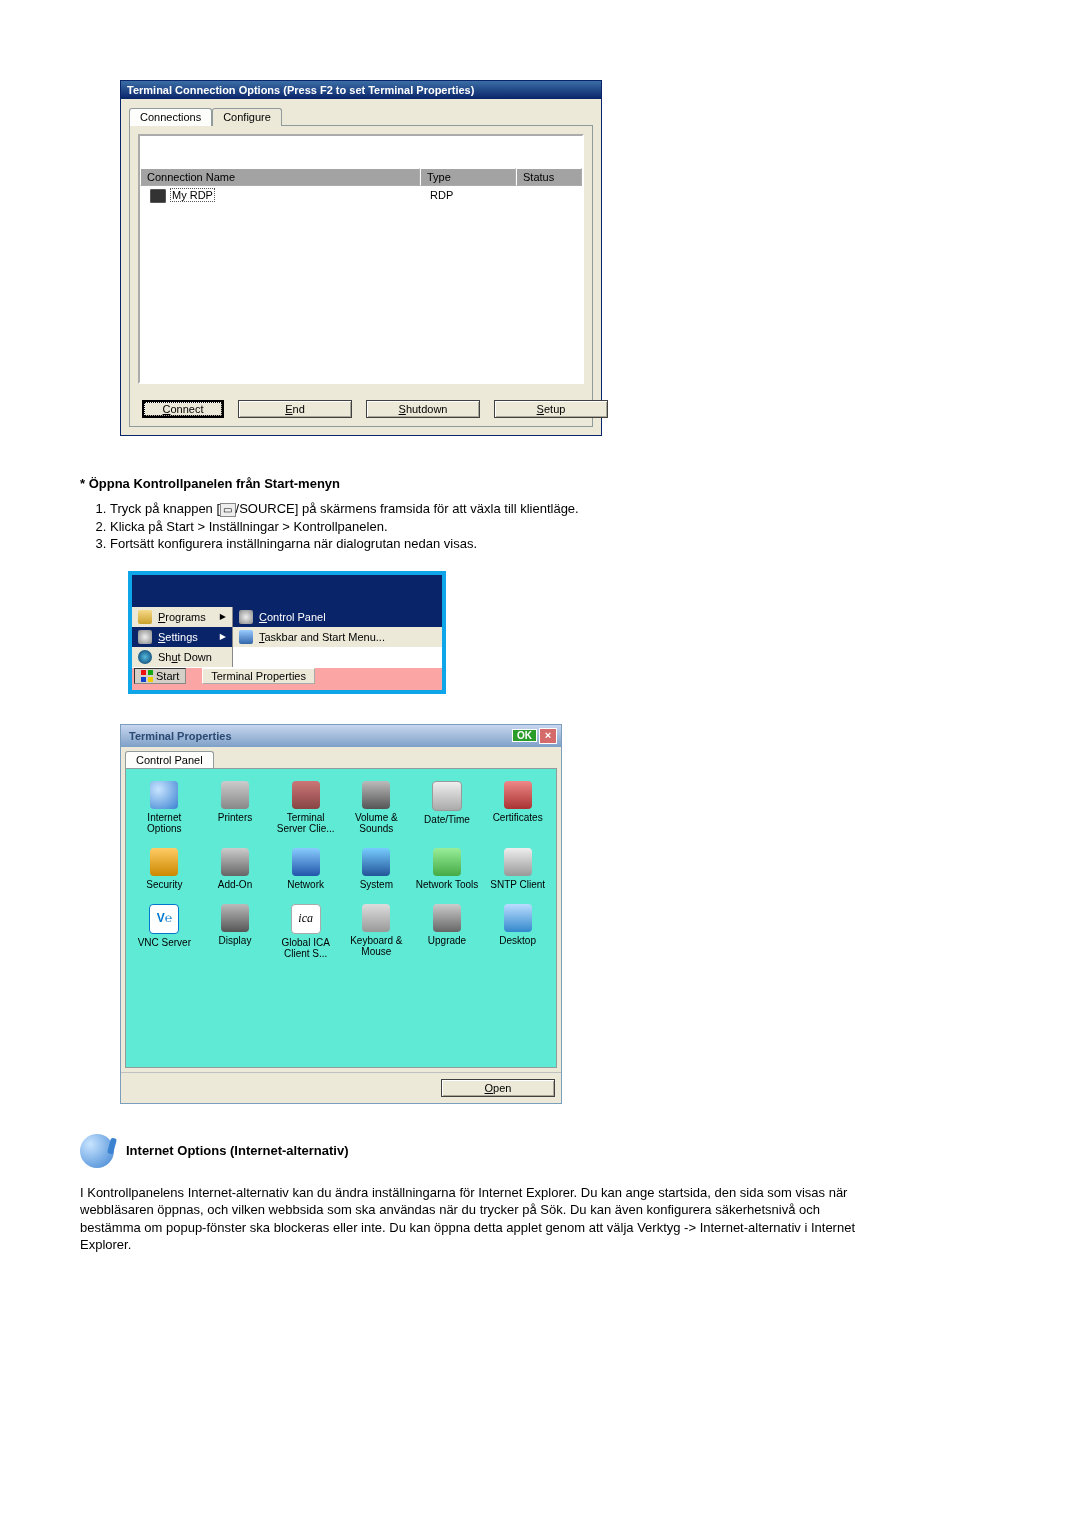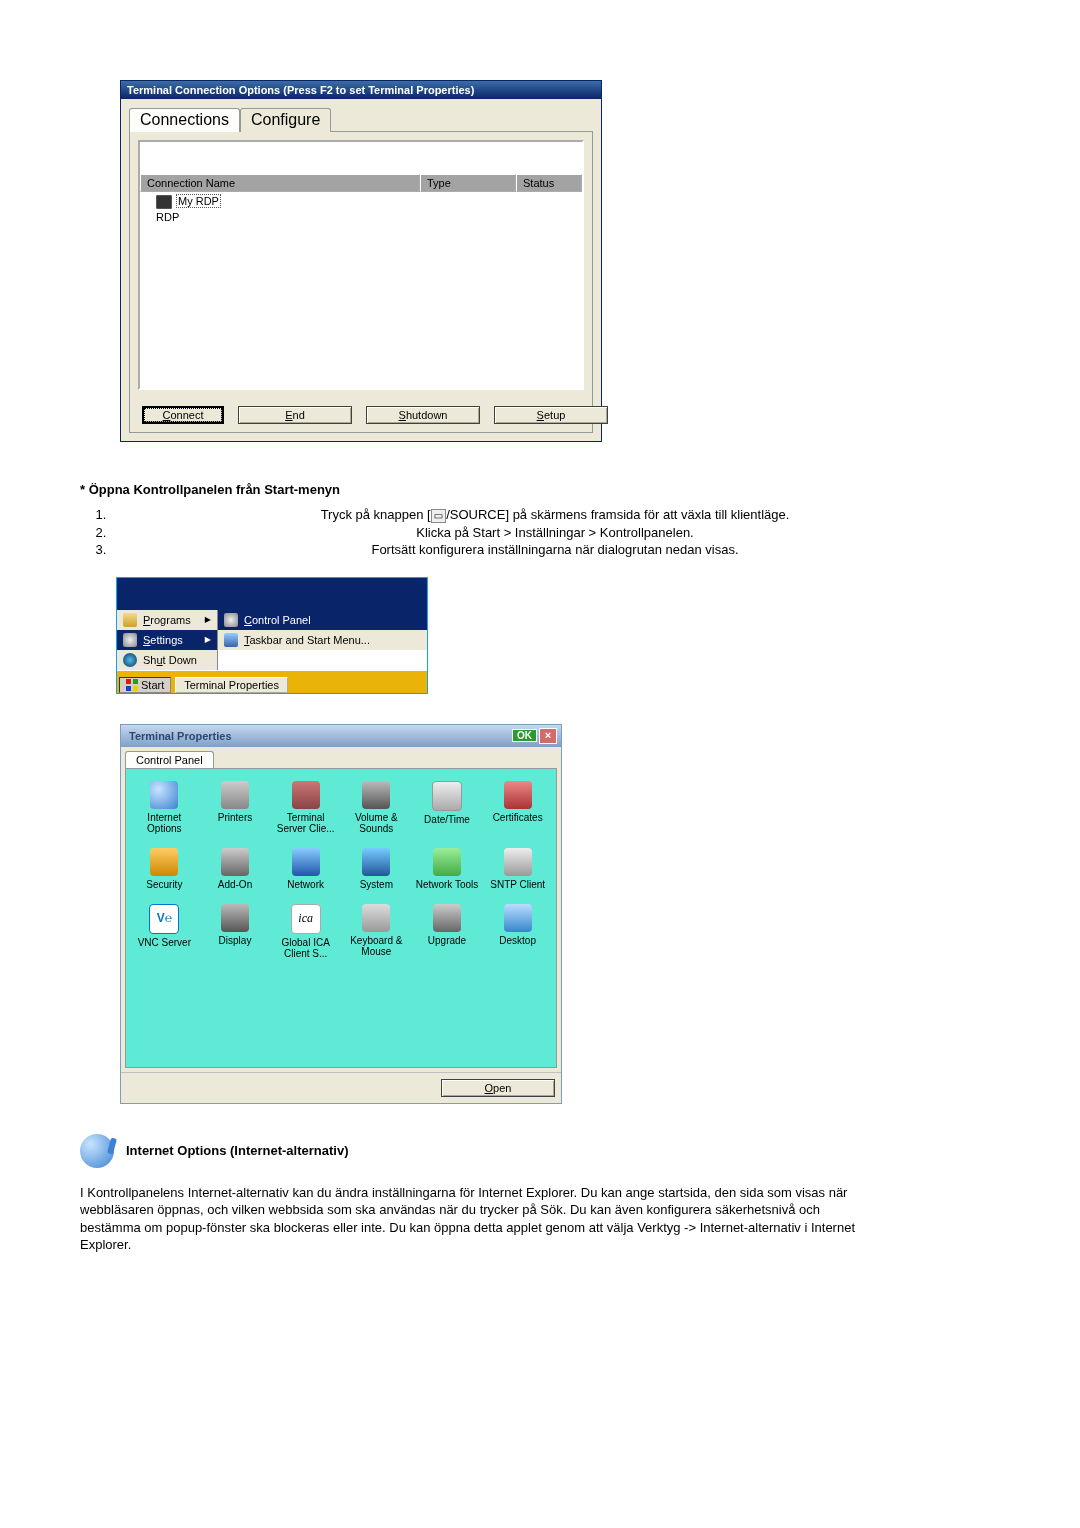--- a/index.html
+++ b/index.html
@@ -44,21 +44,21 @@
   }
   .tab {
     padding: 2px 10px 3px;
     border: 1px solid #919b9c;
     border-bottom: none;
     background: #ece9d8;
     margin-right: 0;
     position: relative;
     top: 1px;
     border-radius: 3px 3px 0 0;
-    font-size: 16px;
+    font-size: 11px;
   }
   .tab.active {
     background: #fdfdfb;
     z-index: 2;
   }
   .tab.inactive {
     background: #ece9d8;
   }
   .panel {
     border: 1px solid #919b9c;
@@ -83,22 +83,21 @@
     border: 1px outset #fff;
     padding: 2px 6px;
     font-size: 11px;
     box-sizing: border-box;
   }
   .col-name { width: 280px; }
   .col-type { width: 96px; }
   .col-status { flex: 1; }
   .list-row {
     display: flex;
-    padding: 2px 10px;
-    flex-direction: column;
+    padding: 2px 4px;
   }
   .list-row .col {
     padding: 1px 6px;
     box-sizing: border-box;
   }
   .row-icon {
     display: inline-block;
     width: 14px;
     height: 12px;
     vertical-align: middle;
@@ -141,27 +140,27 @@
     outline-offset: -3px;
     border: 2px solid #000;
     padding: 1px 3px;
   }
   .mnemonic { text-decoration: underline; }
 
   
   .body-text { margin: 30px 0 10px 0; font-size: 13px; }
   .body-text b { font-weight: bold; }
   ol.steps { margin: 4px 0 20px 30px; padding: 0; font-size: 13px; }
-  ol.steps li { margin: 2px 0; text-align: center; }
+  ol.steps li { margin: 2px 0; }
 
   
   .startmenu-wrap {
     width: 310px;
-    margin: 20px 0 20px 36px;
-    border: 1px solid #0ea5e9;
+    margin: 20px 0 20px 48px;
+    border: 4px solid #0ea5e9;
     font-size: 11px;
   }
   .sm-blue-strip {
     height: 32px;
     background: #0a246a;
   }
   .sm-rows { display: flex; }
   .sm-left {
     width: 100px;
     border-right: 1px solid #888;
@@ -184,26 +183,26 @@
     width: 14px;
     height: 14px;
     display: inline-block;
   }
   .sm-arrow {
     margin-left: auto;
     font-size: 8px;
   }
   .sm-taskbar {
     display: flex;
-    align-items: flex-end;
+    align-items: flex-start;
     height: 22px;
-    background: #eab308;
+    background: #fca5a5;
     border-top: 1px solid #fff;
     padding: 0 2px;
-    gap: 4px;
+    gap: 16px;
   }
   .sm-start-btn {
     display: inline-flex;
     align-items: center;
     gap: 3px;
     padding: 1px 6px;
     border: 1px inset #888;
     background: #d4d0c8;
     font-size: 11px;
   }

